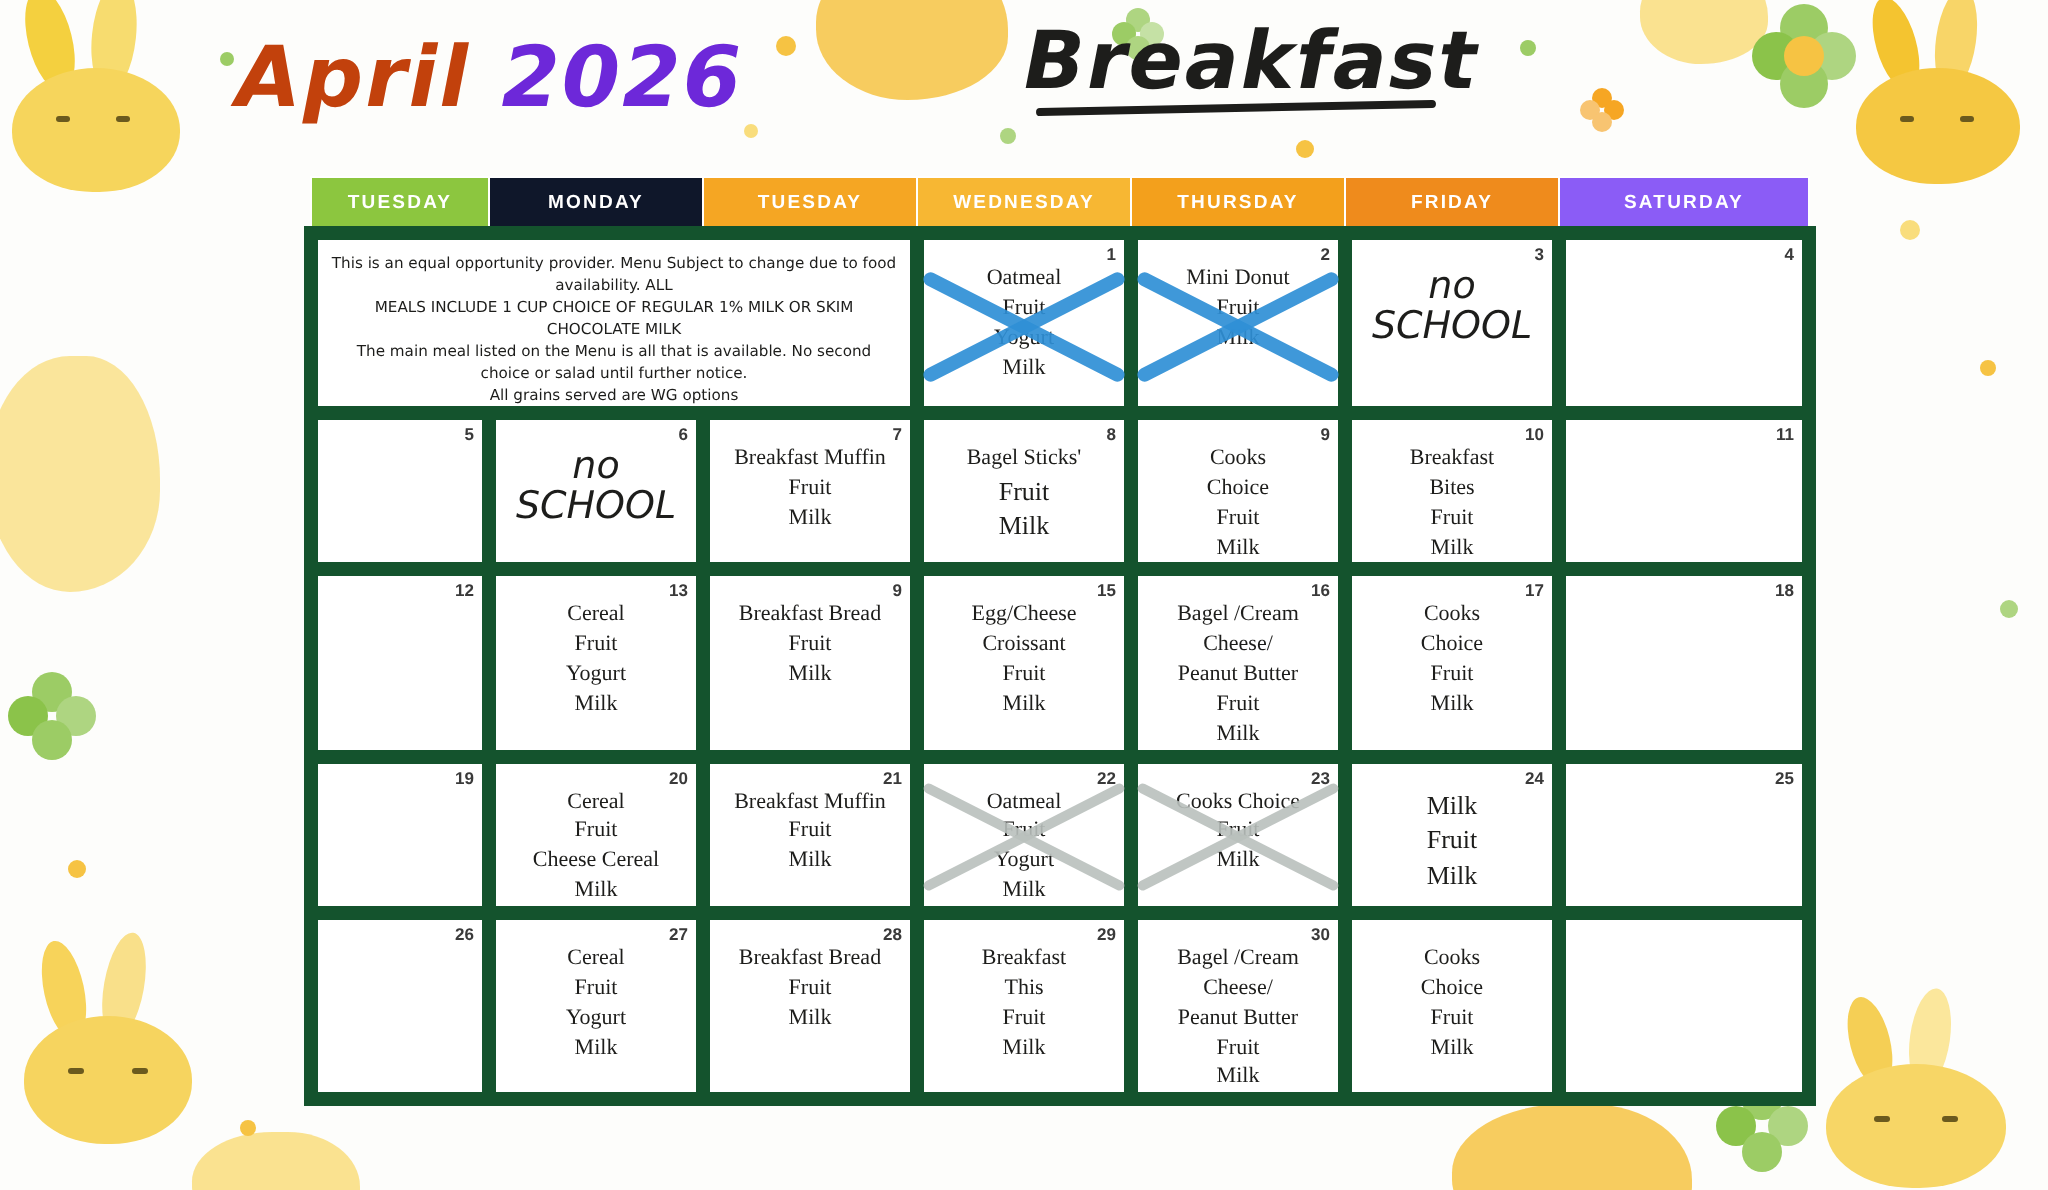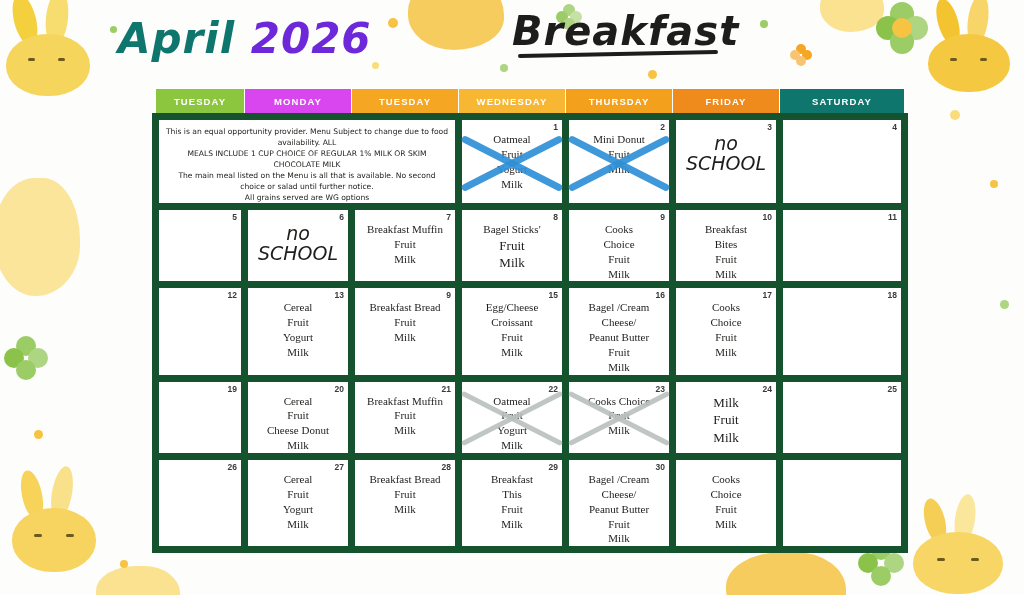--- a/index.html
+++ b/index.html
@@ -59,21 +59,21 @@
   .month-title {
     position: absolute;
     left: 118px;
     top: 14px;
     font-family: "DejaVu Sans", sans-serif;
     font-size: 42px;
     font-style: italic;
     font-weight: bold;
     letter-spacing: 1px;
   }
-  .month-title .m { color: #0f766e; }
+  .month-title .m { color: #c2410c; }
   .month-title .y { color: #6d28d9; }
 
   .meal-title {
     position: absolute;
     left: 512px;
     top: 8px;
     font-family: "DejaVu Sans", sans-serif;
     font-size: 40px;
     font-style: italic;
     font-weight: bold;
@@ -283,26 +283,26 @@
 
   <div class="meal-title">
     <span>Breakfast</span>
     <span class="underline"></span>
   </div>
 
   <table class="calendar">
     <thead>
       <tr>
         <th style="background:#8cc63f; width:86px;">TUESDAY</th>
-        <th style="background:#d946ef; width:104px;">MONDAY</th>
+        <th style="background:#0f172a; width:104px;">MONDAY</th>
         <th style="background:#f5a623; width:104px;">TUESDAY</th>
         <th style="background:#f7b733; width:104px;text-align:center;">WEDNESDAY</th>
         <th style="background:#f3a01c; width:104px;">THURSDAY</th>
         <th style="background:#ef8b1c; width:104px;">FRIDAY</th>
-        <th style="background:#0f766e; width:122px;">SATURDAY</th>
+        <th style="background:#8b5cf6; width:122px;">SATURDAY</th>
       </tr>
     </thead>
     <tbody>
 
       <tr>
         <td colspan="3">
           <div class="notice">
             <div>This is an equal opportunity provider. Menu Subject to change due to food availability. ALL</div>
             <div>MEALS INCLUDE 1 CUP CHOICE OF REGULAR 1% MILK OR SKIM CHOCOLATE MILK</div>
             <div>The main meal listed on the Menu is all that is available. No second choice or salad until further notice.</div>
@@ -446,21 +446,21 @@
 
       <tr>
         <td class="shaded">
           <span class="daynum">19</span>
         </td>
         <td>
           <span class="daynum">20</span>
           <div class="cellbody">
             <span class="line">Cereal</span>
             <span class="line">Fruit</span>
-            <span class="line">Cheese Donut</span>
+            <span class="line">Cheese Cereal</span>
             <span class="line">Milk</span>
           </div>
         </td>
         <td>
           <span class="daynum">21</span>
           <div class="cellbody">
             <span class="line">Breakfast  Muffin</span>
             <span class="line">Fruit</span>
             <span class="line">Milk</span>
           </div>

